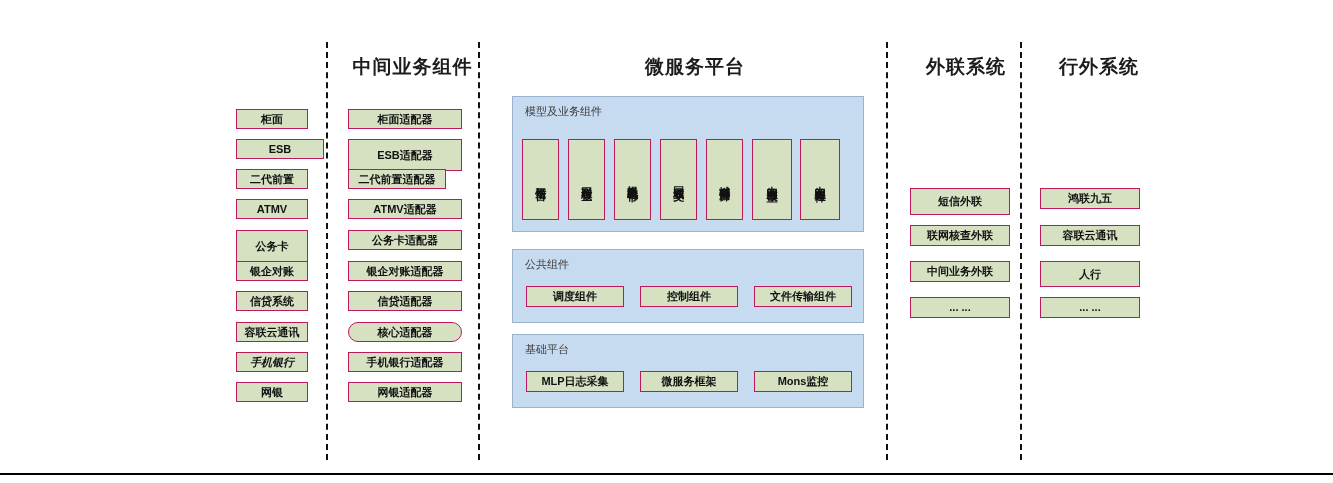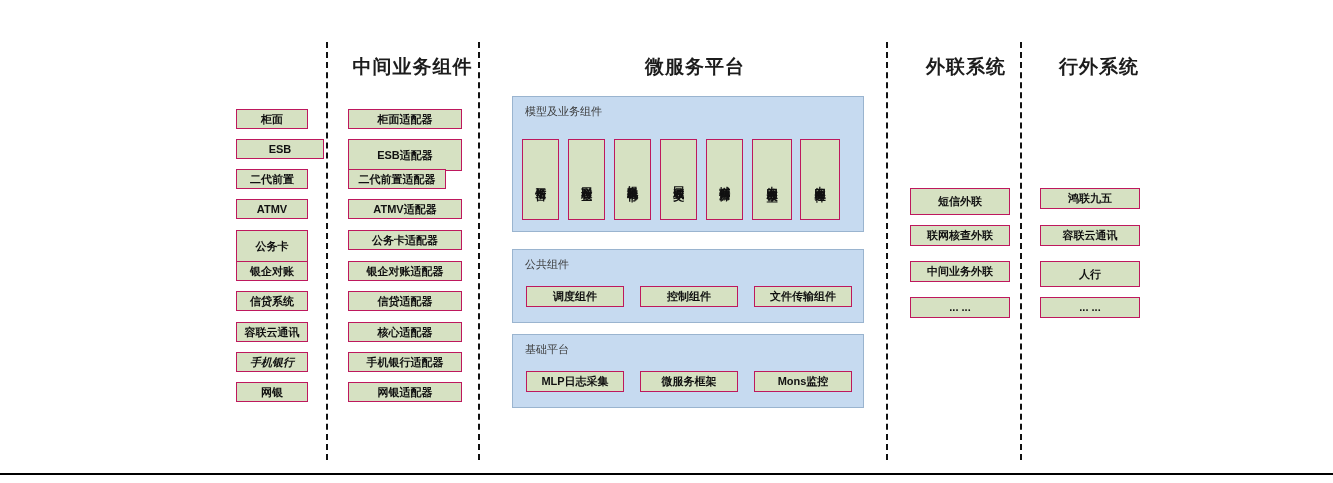--- a/index.html
+++ b/index.html
@@ -112,21 +112,21 @@
   <div class="node" style="left:236px; top:352px; width:72px; height:20px;font-style:italic;">手机银行</div>
   <div class="node" style="left:236px; top:382px; width:72px; height:20px;">网银</div>
 
   <div class="node" style="left:348px; top:109px; width:114px; height:20px;">柜面适配器</div>
   <div class="node" style="left:348px; top:139px; width:114px; height:32px;">ESB适配器</div>
   <div class="node" style="left:348px; top:169px; width:98px; height:20px;">二代前置适配器</div>
   <div class="node" style="left:348px; top:199px; width:114px; height:20px;">ATMV适配器</div>
   <div class="node" style="left:348px; top:230px; width:114px; height:20px;">公务卡适配器</div>
   <div class="node" style="left:348px; top:261px; width:114px; height:20px;">银企对账适配器</div>
   <div class="node" style="left:348px; top:291px; width:114px; height:20px;">信贷适配器</div>
-  <div class="node" style="left:348px; top:322px; width:114px; height:20px;">核心适配器</div>
+  <div class="node" style="left:348px; top:322px; width:114px; height:20px;border-radius:10px;">核心适配器</div>
   <div class="node" style="left:348px; top:352px; width:114px; height:20px;">手机银行适配器</div>
   <div class="node" style="left:348px; top:382px; width:114px; height:20px;">网银适配器</div>
 
   <div class="panel" style="left:512px; top:96px; width:352px; height:136px;">
     <div class="panel-title">模型及业务组件</div>
   </div>
   <div class="node vert" style="left:522px; top:139px; width:37px; height:81px;">短信平台</div>
   <div class="node vert" style="left:568px; top:139px; width:37px; height:81px;">联网核查</div>
   <div class="node vert" style="left:614px; top:139px; width:37px; height:81px;">银联及银行卡</div>
   <div class="node vert" style="left:660px; top:139px; width:37px; height:81px;">同城票交</div>

